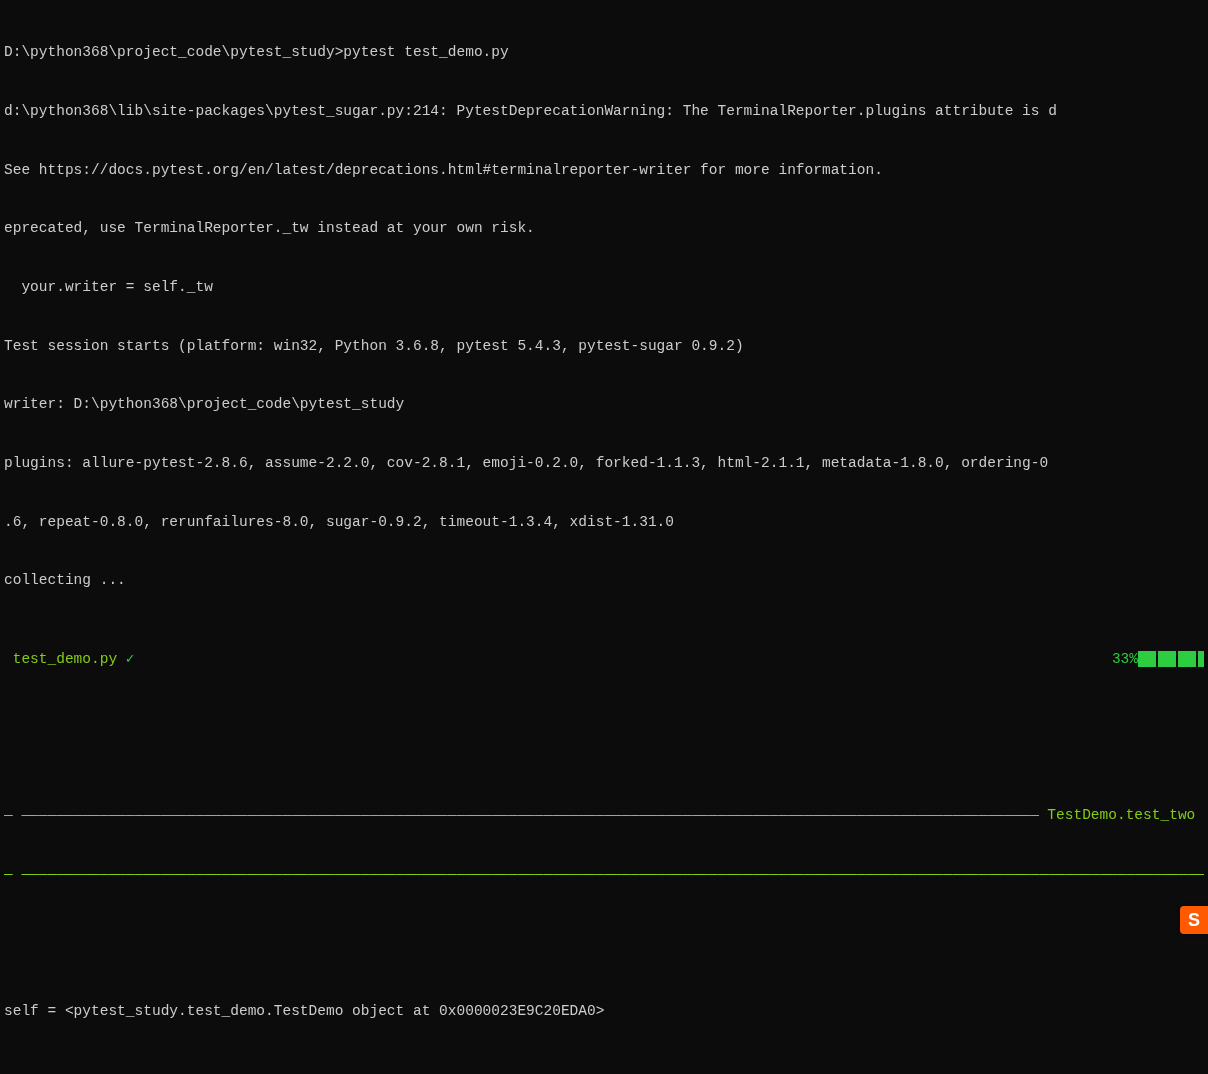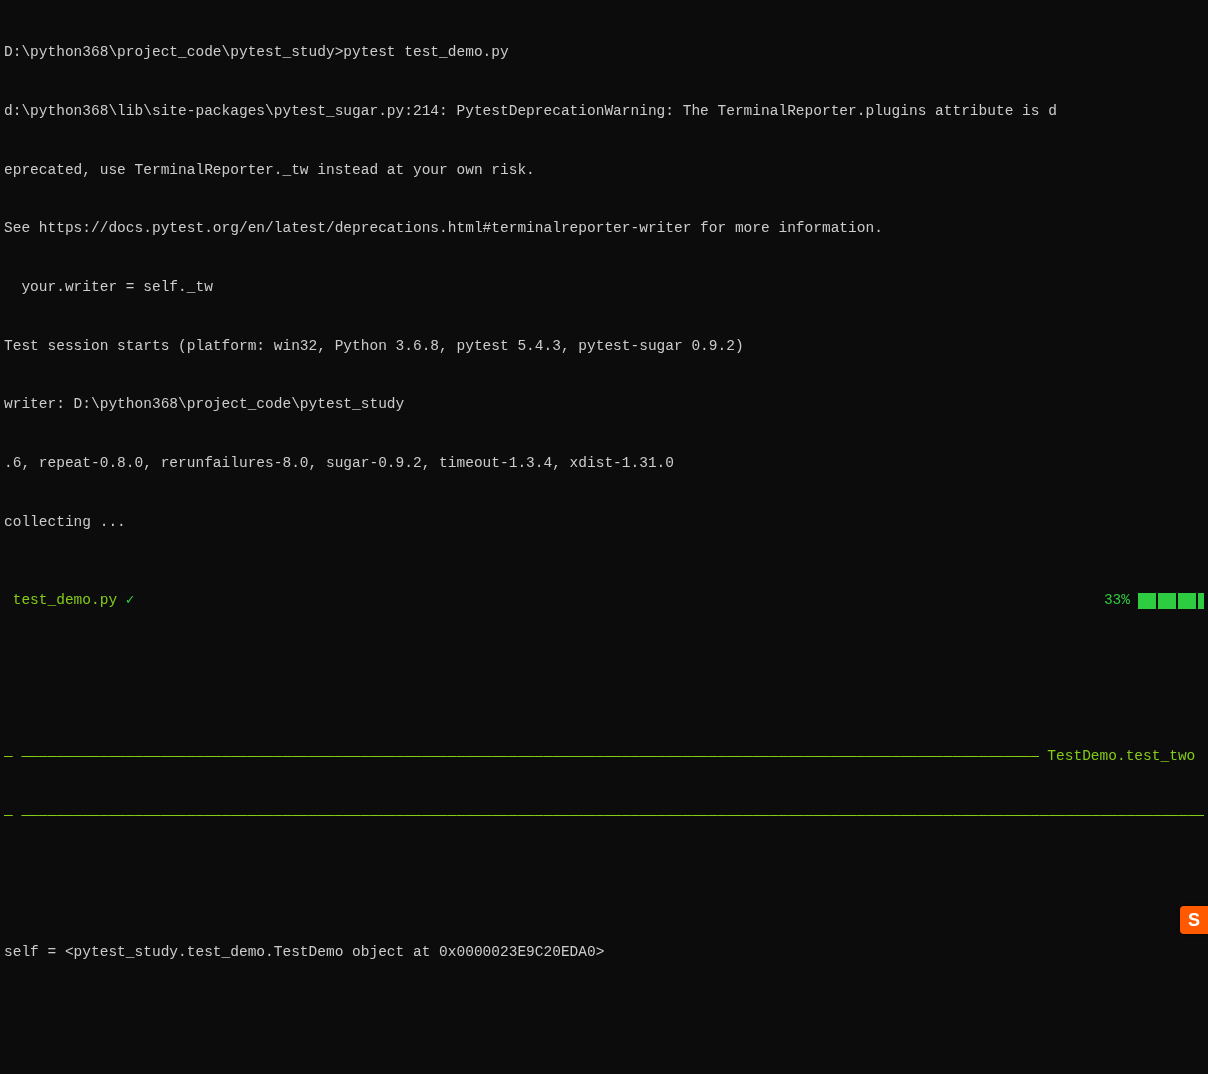--- a/index.html
+++ b/index.html
@@ -7,35 +7,36 @@
   .line{display:block}
   .row{display:flex;align-items:center}
   .grow{flex:1}
   .cyan{color:#84cc16}
   .check{color:#2ecc40}
   .blocks{display:flex;gap:2px}
   .blk{width:18px;height:16px}
   .bg{background:#2ecc40}
   .blocks-row{display:flex;align-items:center}
   .blocks-row .lbl{flex:1}
-  .pct{color:#2ecc40;min-width:60px;text-align:right;padding-right:8px}
+  .pct{color:#2ecc40;min-width:60px;text-align:right;}
   .dash-line{white-space:nowrap;overflow:hidden}
   .ime{position:fixed;right:0;bottom:140px;width:28px;height:28px;border-radius:4px 0 0 4px;background:#ff5a00;display:flex;align-items:center;justify-content:center;color:#fff;font-family:Arial,sans-serif;font-weight:bold;font-size:18px;box-shadow:0 0 4px rgba(0,0,0,.5)}
 </style>
 </head>
 <body>
 
 <div class="term">
   <span class="line">D:\python368\project_code\pytest_study&gt;pytest test_demo.py</span>
   <span class="line">d:\python368\lib\site-packages\pytest_sugar.py:214: PytestDeprecationWarning: The TerminalReporter.plugins attribute is d</span>
+  <span class="line">See https://docs.pytest.org/en/latest/deprecations.html#terminalreporter-writer for more information.</span>
   <span class="line">eprecated, use TerminalReporter._tw instead at your own risk.</span>
-  <span class="line">See https://docs.pytest.org/en/latest/deprecations.html#terminalreporter-writer for more information.</span>
   <span class="line">  your.writer = self._tw</span>
   <span class="line">Test session starts (platform: win32, Python 3.6.8, pytest 5.4.3, pytest-sugar 0.9.2)</span>
   <span class="line">writer: D:\python368\project_code\pytest_study</span>
+  <span class="line">plugins: allure-pytest-2.8.6, assume-2.2.0, cov-2.8.1, emoji-0.2.0, forked-1.1.3, html-2.1.1, metadata-1.8.0, ordering-0</span>
   <span class="line">.6, repeat-0.8.0, rerunfailures-8.0, sugar-0.9.2, timeout-1.3.4, xdist-1.31.0</span>
   <span class="line">collecting ...</span>
 
   <div class="blocks-row">
     <span class="lbl"><span class="cyan"> test_demo.py </span><span class="check">✓</span></span>
     <span class="pct">33%</span>
     <span class="blocks">
       <span class="blk bg"></span>
       <span class="blk bg"></span>
       <span class="blk bg"></span>

